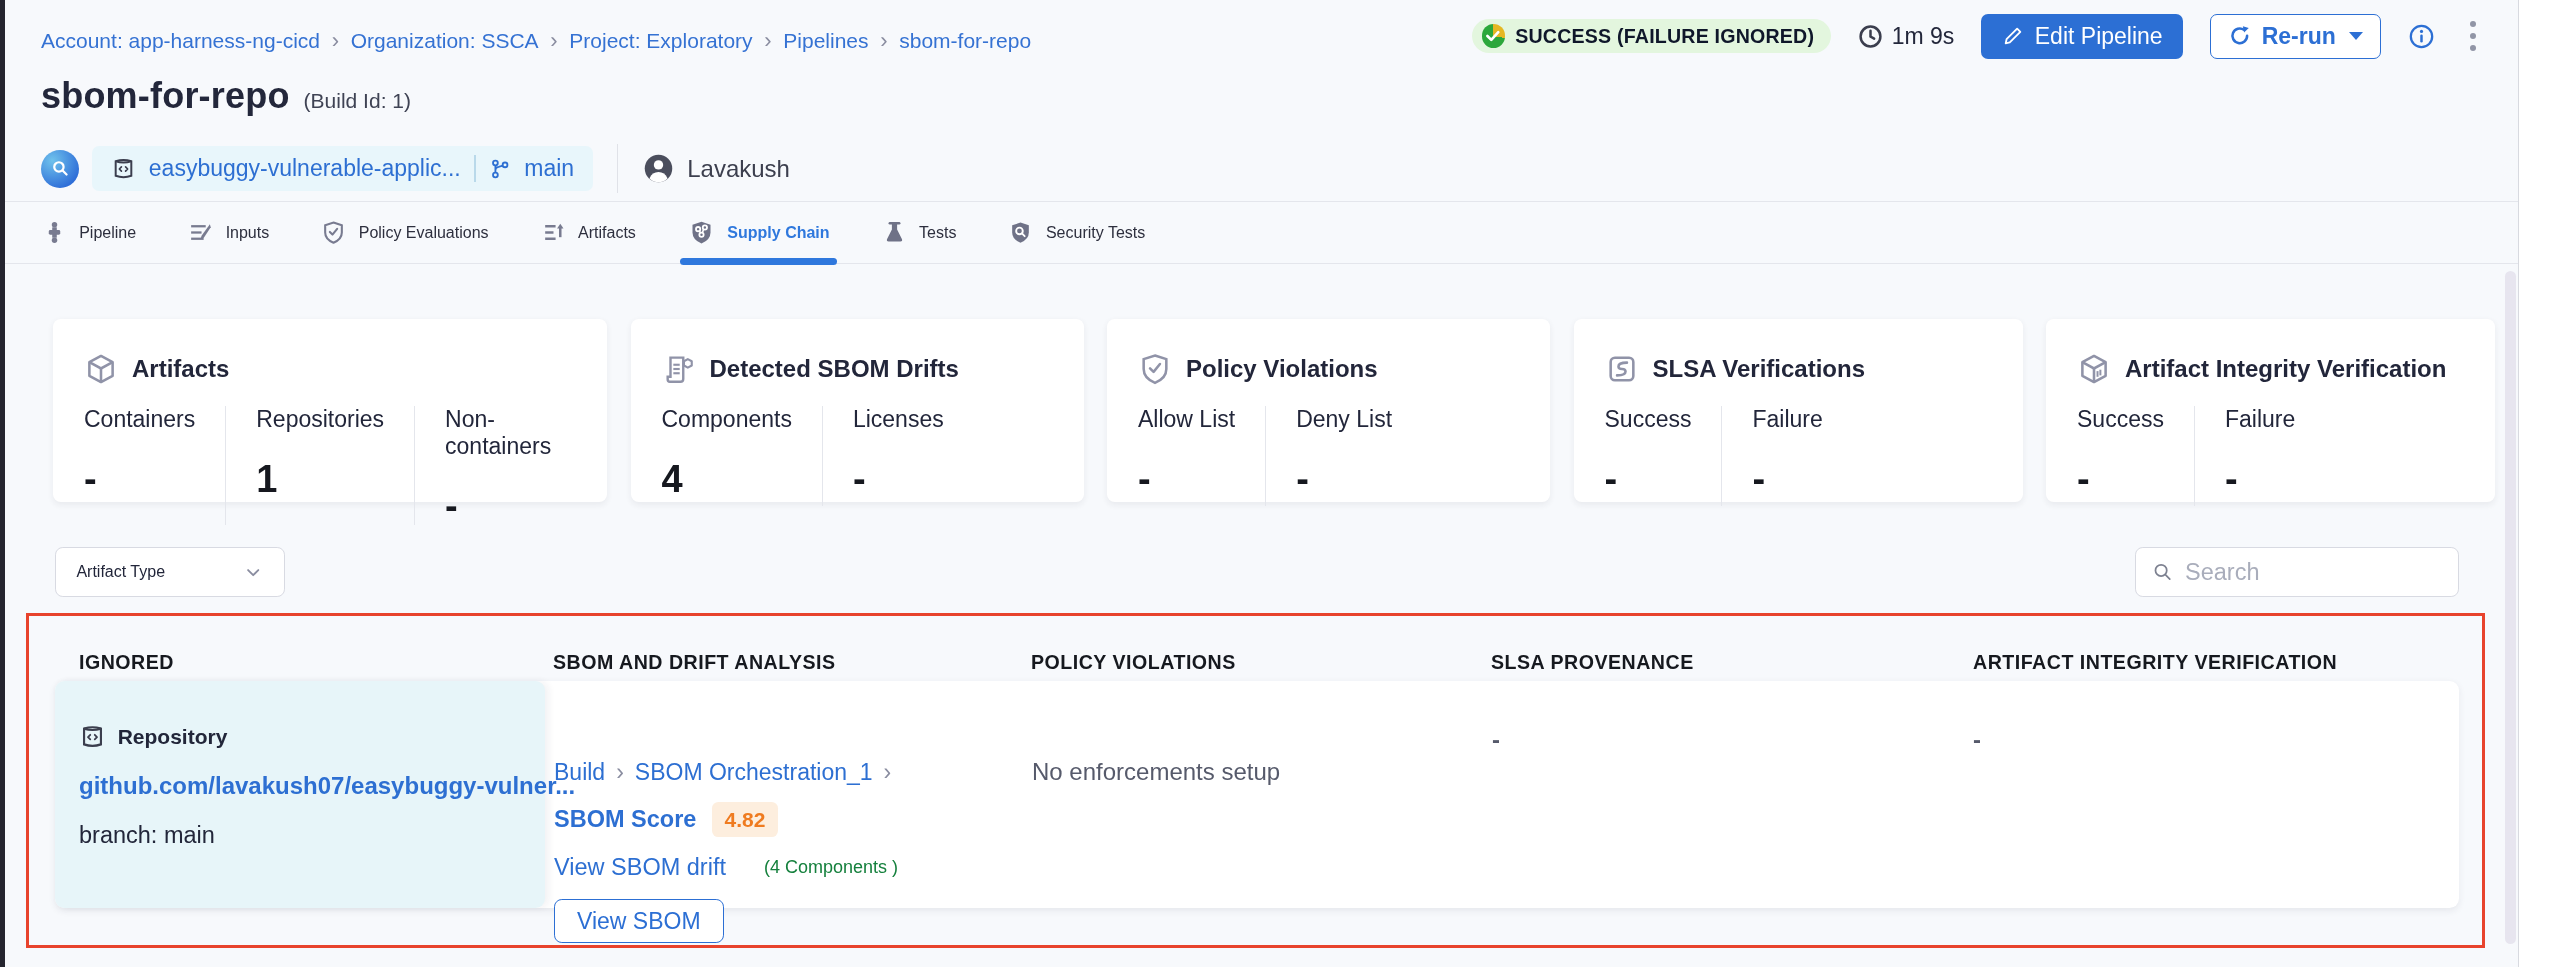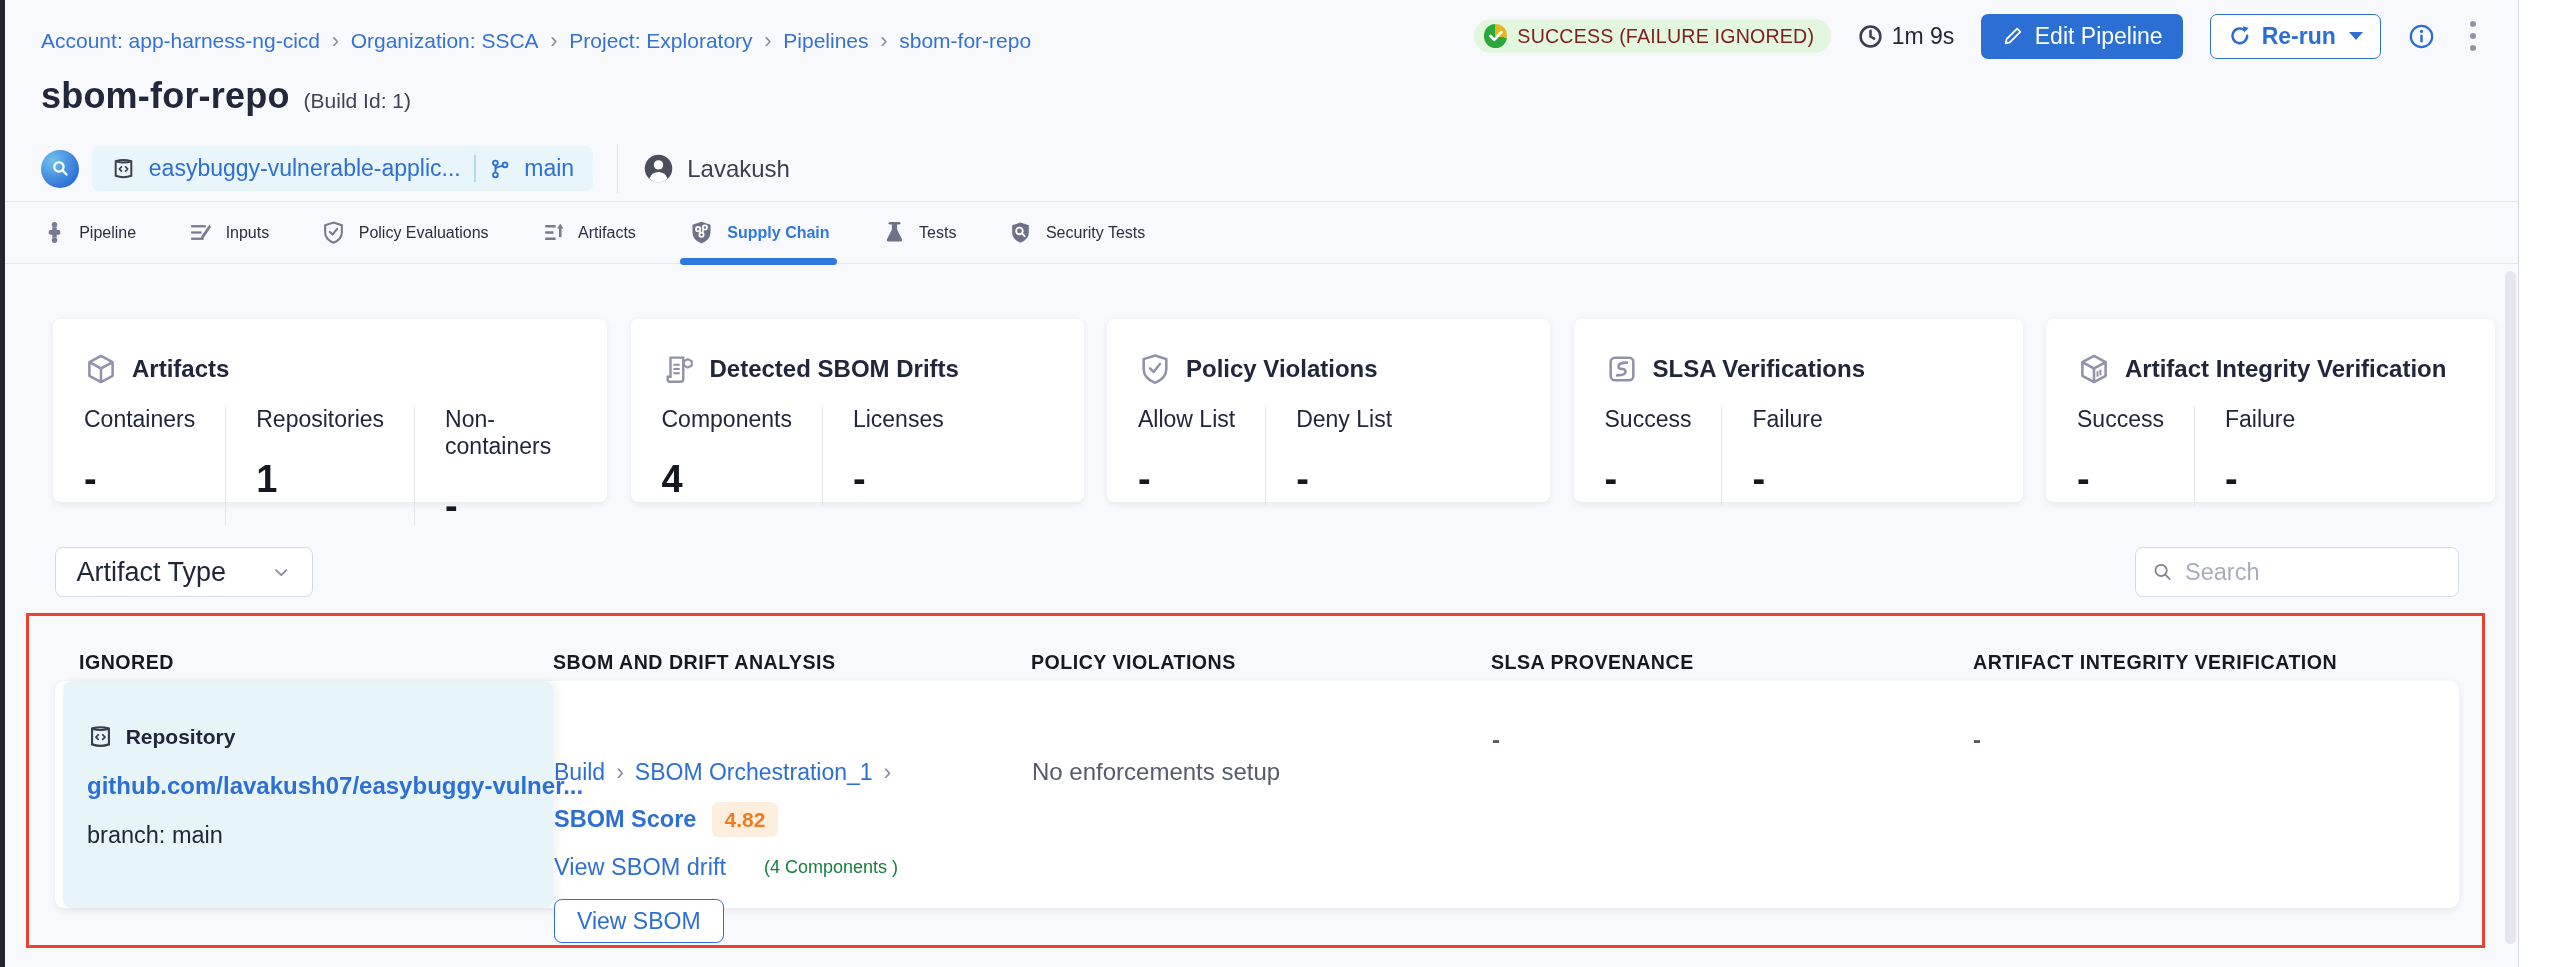--- a/index.html
+++ b/index.html
@@ -13,21 +13,21 @@
   .right-gutter { position:absolute; left:2518px; top:0; width:58px; height:100%; background:#ffffff; border-left:1.6px solid #d8dae0; }
   .scroll-thumb { position:absolute; left:2505px; top:271px; width:11px; height:673px; background:#e7e5ef; border-radius:6.3px; }
 
   
   .breadcrumb { position:absolute; left:41px; top:28px; display:flex; align-items:center; gap:11.7px; font-size:21px; color:#3572d3; }
   .breadcrumb .sep { color:#8a8da0; font-size:22px; }
   .breadcrumb span[data-interactable="true"] { cursor:pointer; }
 
   
   .header-actions { position:absolute; top:12.5px; right:92px; height:47px; display:flex; align-items:center; gap:27px; }
-  .status-badge { display:flex; align-items:center; gap:10.2px; background:#e3f6de; color:#7f1d1d; font-weight:normal; font-size:19.6px; height:34px; padding:0 17px 0 9.4px; border-radius:19px; letter-spacing:0.2px; }
+  .status-badge { display:flex; align-items:center; gap:10.2px; background:#e3f6de; color:#0f172a; font-weight:bold; font-size:19.6px; height:34px; padding:0 17px 0 9.4px; border-radius:19px; letter-spacing:0.2px; }
   .status-dot { width:23.5px; height:23.5px; border-radius:50%; background:conic-gradient(#e5b722 0deg 100deg, #2ca73b 100deg 360deg); position:relative; }
   .status-dot svg { position:absolute; left:3.9px; top:4.7px; }
   .duration { display:flex; align-items:center; gap:8.6px; font-size:23px; color:#23273b; }
   .btn-primary { display:flex; align-items:center; gap:11px; background:#2c6fd4; color:#fff; font-size:23px; height:45px; padding:0 20.4px; border-radius:7px; border:none; cursor:pointer; }
   .btn-outline { display:flex; align-items:center; gap:10.2px; background:#fff; color:#2c6fd4; font-weight:bold; font-size:23px; height:45px; padding:0 17px; border-radius:7px; border:1.6px solid #2c6fd4; cursor:pointer; }
   .caret { width:0; height:0; border-left:7px solid transparent; border-right:7px solid transparent; border-top:8.6px solid #2c6fd4; margin-left:3.1px; }
   .kebab { display:flex; flex-direction:column; gap:5.5px; padding:4.7px 7.8px; cursor:pointer; }
   .kebab i { width:6.3px; height:6.3px; border-radius:50%; background:#9195a6; }
 
   
@@ -56,31 +56,31 @@
   .card { background:#fff; border-radius:7.8px; height:183px; padding:33px 15.7px 0 31px; box-shadow:0 2.3px 6.3px rgba(40,41,61,.07); }
   .card-title { display:flex; align-items:center; gap:14px; font-size:24px; font-weight:bold; color:#22263a; }
   .stats { display:flex; margin-top:20.4px; }
   .stat { display:flex; flex-direction:column; gap:27px; padding:0 30px; border-left:1.6px solid #e4e6ec; min-height:100px; }
   .stat:first-child { padding-left:0; border-left:none; }
   .stat-label { font-size:23px; color:#22263a; }
   .stat-value { font-size:38px; font-weight:bold; color:#16181f; line-height:1; }
 
   
   .filter-row { position:absolute; left:55px; top:547px; width:2404px; display:flex; justify-content:space-between; align-items:center; }
-  .select { width:258px; height:50px; background:#fff; border:1.6px solid #d8dae2; border-radius:7.8px; display:flex; align-items:center; justify-content:space-between; padding:0 20.4px; font-size:27px; color:#22263a; cursor:pointer; }
+  .select { width:230px; height:50px; background:#fff; border:1.6px solid #d8dae2; border-radius:7.8px; display:flex; align-items:center; justify-content:space-between; padding:0 20.4px; font-size:16px; color:#22263a; cursor:pointer; }
   .search-box { width:324px; height:50px; background:#fff; border:1.6px solid #d8dae2; border-radius:7.8px; display:flex; align-items:center; gap:12.5px; padding:0 15.7px; }
   .search-box input { border:none; outline:none; background:transparent; font-size:23.5px; color:#3c3f4e; width:100%; font-family:"Liberation Sans", sans-serif; }
   .search-box input::placeholder { color:#a9adbb; }
 
   
   .highlight-box { position:absolute; left:26px; top:613px; width:2459px; height:335px; border:3.9px solid #e8432d; }
   .table-headers { position:absolute; left:79px; top:651px; display:grid; grid-template-columns:474px 478px 460px 482px 485px; font-size:19.6px; font-weight:bold; color:#16191f; letter-spacing:0.5px; }
 
   .row-card { position:absolute; left:55px; top:681px; width:2404px; height:227px; background:#fff; border-radius:9.4px; box-shadow:0 2.3px 7.8px rgba(40,41,61,.08); }
-  .artifact-cell { position:absolute; left:8px; top:0; width:490px; height:227px; background:#e7f5f9; border-radius:9.4px; box-shadow:3.1px 0 7.8px rgba(40,41,61,.06); padding:42px 23.5px 0 24px; }
+  .artifact-cell { position:absolute; left:0; top:0; width:490px; height:227px; background:#e7f5f9; border-radius:9.4px; box-shadow:3.1px 0 7.8px rgba(40,41,61,.06); padding:42px 23.5px 0 24px; }
   .artifact-type { display:flex; align-items:center; gap:11.7px; font-size:21px; font-weight:bold; color:#22263a; }
   .artifact-link { margin-top:22px; font-size:24px; font-weight:bold; color:#2d6fd2; cursor:pointer; white-space:nowrap; }
   .artifact-branch { margin-top:22px; font-size:23.5px; color:#22263a; }
 
   .sbom-cell { position:absolute; left:499px; top:42px; }
   .sbom-crumbs { display:flex; align-items:center; gap:11px; font-size:23px; color:#2d6fd2;margin-top:36px; }
   .sbom-crumbs .sep { color:#8a8da0; }
   .sbom-crumbs span[data-interactable="true"] { cursor:pointer; }
   .score-row { display:flex; align-items:center; gap:15.7px; margin-top:16.4px; }
   .score-label { font-size:23.5px; font-weight:bold; color:#2d6fd2; cursor:pointer; }

